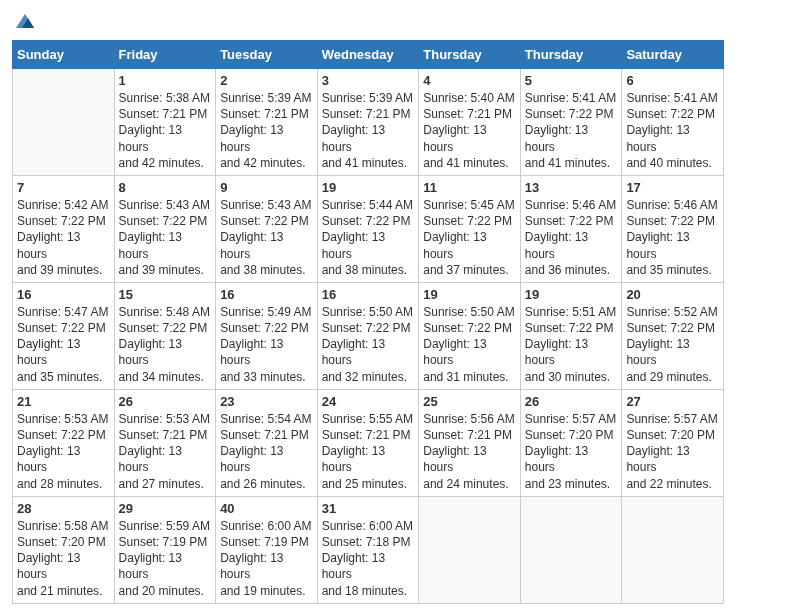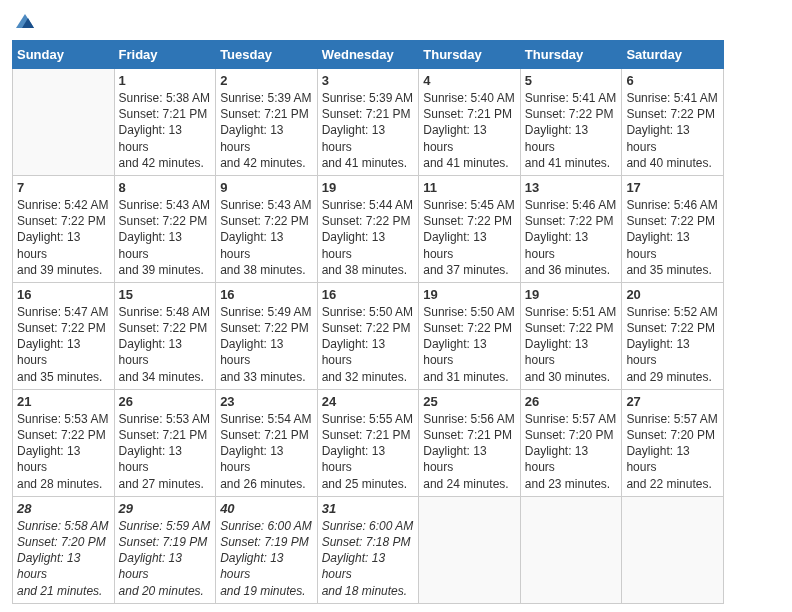--- a/index.html
+++ b/index.html
@@ -83,21 +83,20 @@
       color: #333;
       margin-bottom: 2px;
     }
     .day-info {
       font-size: 12px;
       color: #333;
       line-height: 1.35;
     }
     tr:last-child td {
       height: 72px;
-      font-style: italic;
     }
   </style>
 </head>
 <body>
 
 <div class="container">
   <div class="header">
     <div class="logo">
       <div>
         <div style="display:flex;align-items:center;">

